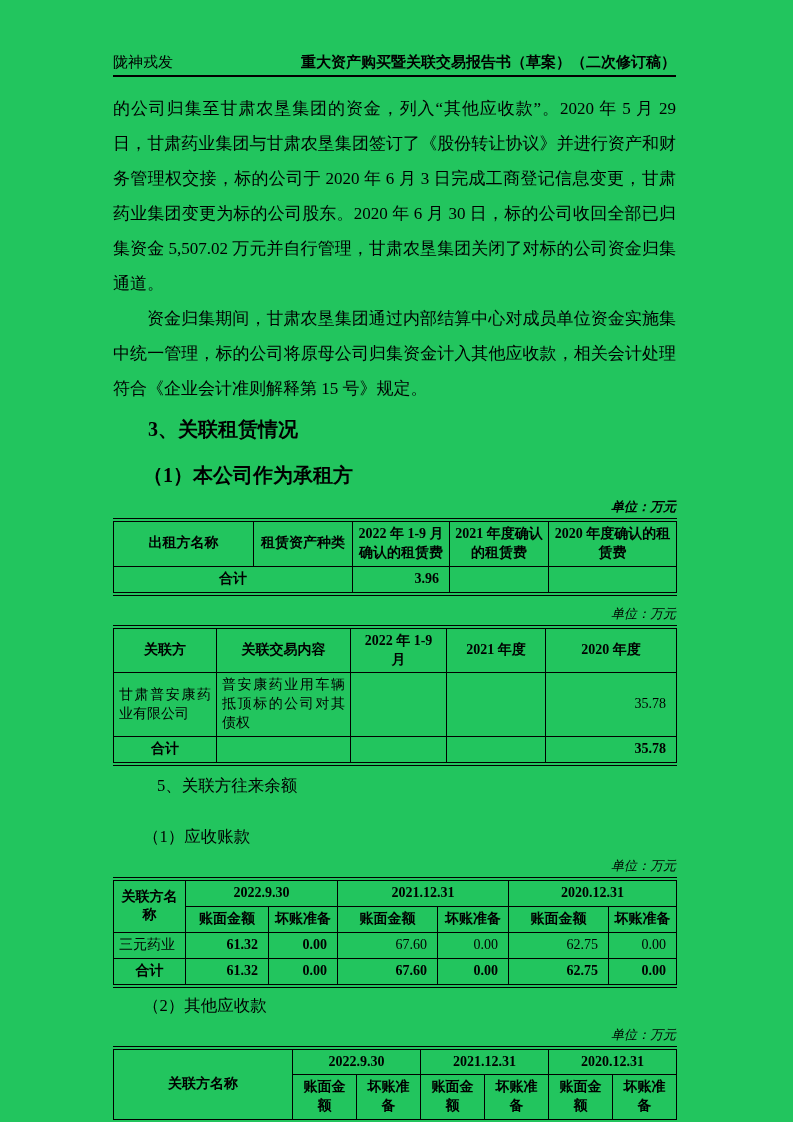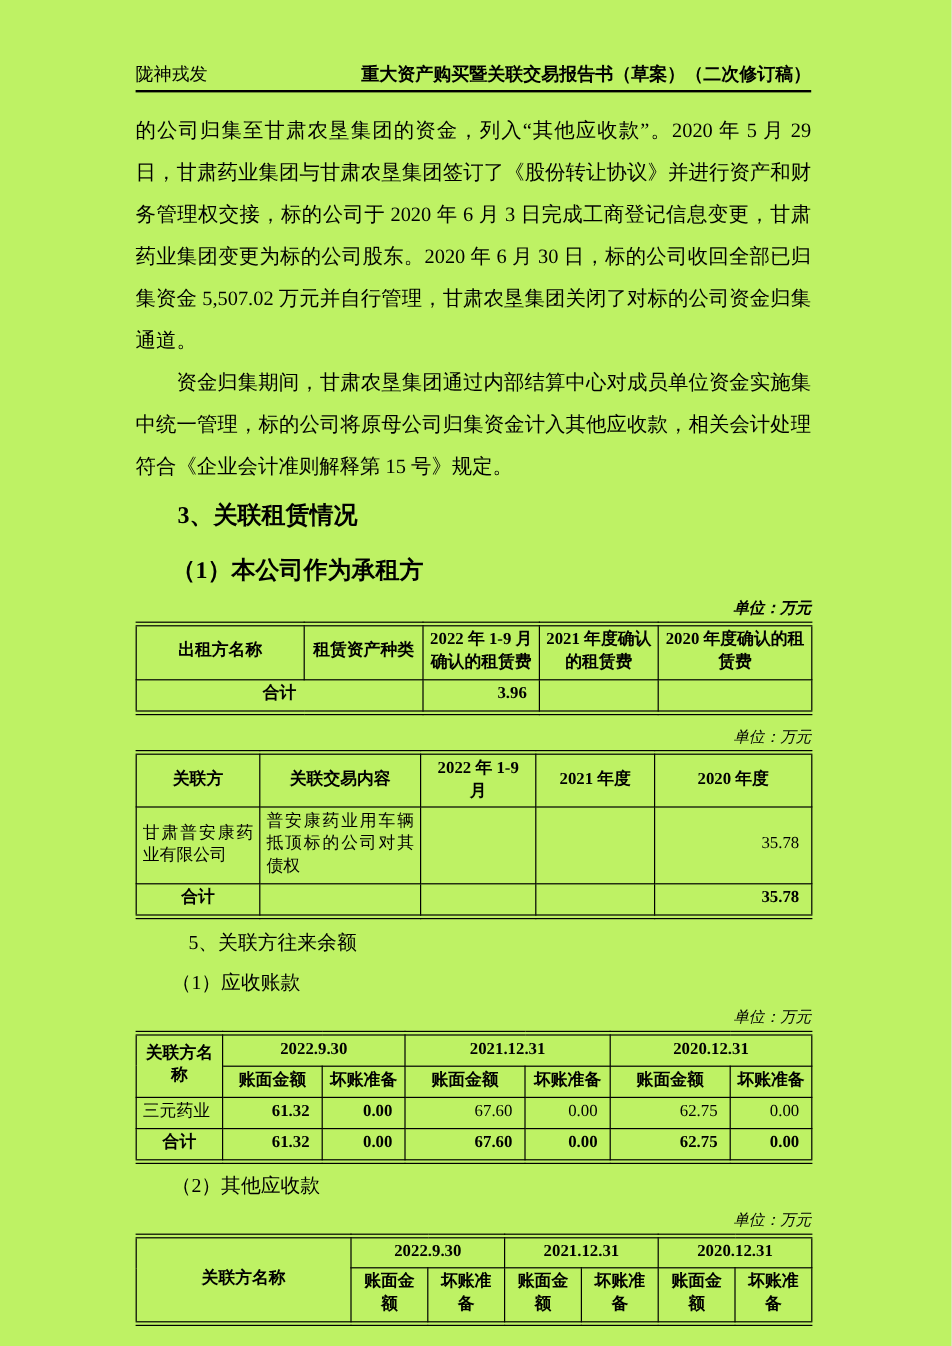--- a/index.html
+++ b/index.html
@@ -1,20 +1,20 @@
 <!DOCTYPE html>
 <html><head>
 <meta charset="utf-8">
 <style>
   * { margin: 0; padding: 0; box-sizing: border-box; }
   html, body { background: #e8e8e8; }
   .page {
     position: relative;
     width: 793px; height: 1122px;
-    background: #bef264;
+    background: #22c55e;
     font-family: "Liberation Serif", "DejaVu Serif", serif;
     color: #000;
     overflow: hidden;
   }
   .content { margin-left: 113px; width: 563px; }
 
   
   .doc-header {
     height: 77px;
     display: flex; justify-content: space-between; align-items: flex-end;
@@ -32,21 +32,21 @@
   .p1 { margin-top: 14px; }
   .p2 { text-indent: 2em; }
 
   
   .h-kai { font-weight: bold; font-size: 20px; margin-left: 35px; }
   .h-num { font-size: 16.5px; margin-left: 35px; }
   .h3  { margin-top: 10px; }
   .h31 { margin-top: 19px; margin-left: 30px; }
   .h4  { margin-top: 9px; }
   .h5  { margin-top: 9px; margin-left: 44px; }
-  .h51 { margin-top: 11px; margin-left: 30px; }
+  .h51 { margin-top: 29px; margin-left: 30px; }
   .h52 { margin-top: 7px; margin-left: 30px; }
 
   .unit { font-size: 13px; text-align: right; margin-top: 9px; margin-bottom: 2px; font-style: italic; }
   .unit.kai { font-weight: bold; }
 
   
   table {
     width: 563px; table-layout: fixed; border-collapse: collapse;
     font-size: 14px; line-height: 1.35;
     border-top: 4px double #000; border-bottom: 4px double #000;

